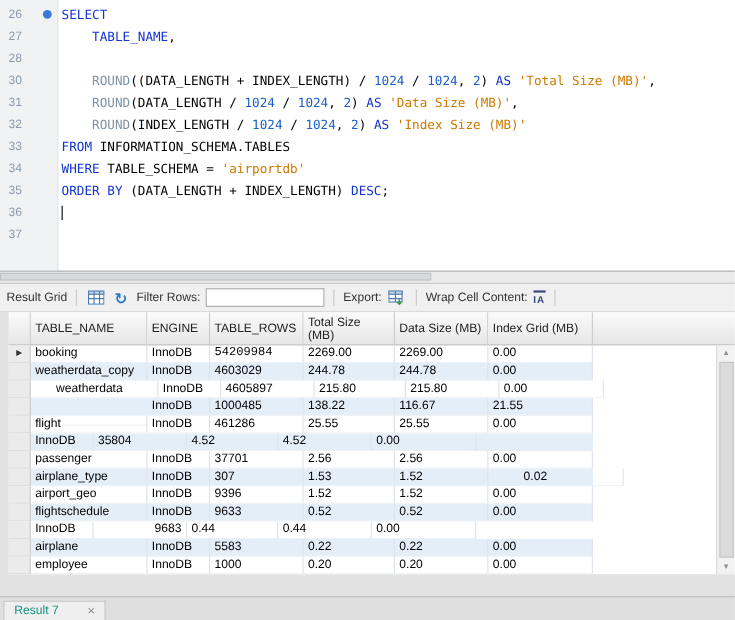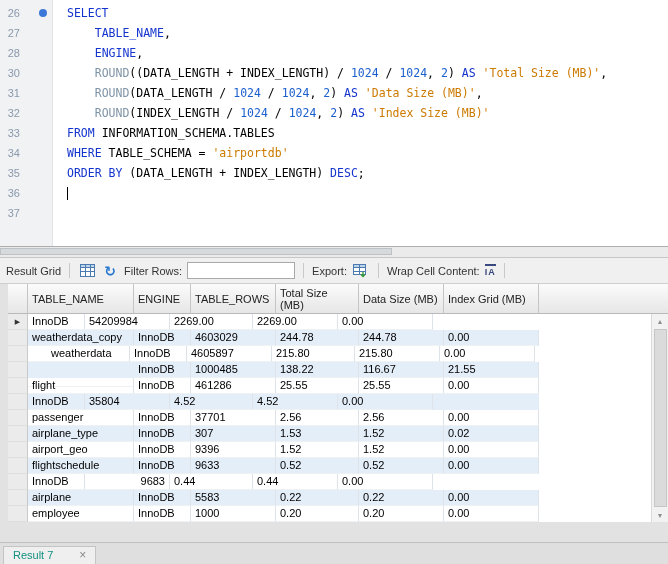--- a/index.html
+++ b/index.html
@@ -12,21 +12,21 @@
   .gutter-bg{position:absolute;left:0;top:0;bottom:0;width:52px;background:#F1F2F4;
              border-right:1px solid #E2E4E7;}
   .ed-lines{position:relative;padding-top:3px;}
   .ed-line{height:20px;line-height:20px;display:flex;white-space:pre;
            font-family:"DejaVu Sans Mono","Liberation Mono",monospace;font-size:11.5px;color:#000;}
   .gut{width:52px;flex:0 0 52px;display:flex;gap:15px;}
   .lnum{width:28px;text-align:right;color:#8A99AB;font-size:11px;
         font-family:"Liberation Sans",sans-serif;}
   .mark{width:24px;display:flex;align-items:center;justify-content:center;}
   .dot{width:8px;height:8px;border-radius:4px;background:#3B78D8;display:block;}
-  .code{padding-left:15px;}
+  .code{padding-left:4px;}
   .kw{color:#1434CE;}
   .fn{color:#7E93A6;}
   .num{color:#1B5FCE;}
   .str{color:#CC7A00;}
   .caret{display:inline-block;width:1px;height:13px;background:#000;vertical-align:middle;}
 
   
   .splitter{height:12px;background:#EBEBEB;border-top:1px solid #ADADAD;
             border-bottom:1px solid #C6C6C6;position:relative;box-sizing:border-box;}
   .hthumb{position:absolute;left:0;top:1px;height:7px;width:392px;background:#D7DADD;
@@ -80,21 +80,21 @@
 </head>
 <body>
 
 <div class="app">
 
   <div class="editor">
     <div class="gutter-bg"></div>
     <div class="ed-lines">
         <div class="ed-line"><span class="gut"><span class="lnum">26</span><span class="mark"><i class="dot"></i></span></span><span class="code"><span class="kw">SELECT</span></span></div>
         <div class="ed-line"><span class="gut"><span class="lnum">27</span><span class="mark"></span></span><span class="code"><span>    </span><span class="kw">TABLE_NAME</span><span>,</span></span></div>
-        <div class="ed-line"><span class="gut"><span class="lnum">28</span><span class="mark"></span></span><span class="code"><span>    </span><span class="kw">ENGINE</span><span>,</span></span></div>
+        <div class="ed-line"><span class="gut"><span class="lnum">28</span><span class="mark"></span></span></div>
         <div class="ed-line"><span class="gut"><span class="lnum">30</span><span class="mark"></span></span><span class="code"><span>    </span><span class="fn">ROUND</span><span>((</span><span>DATA_LENGTH + INDEX_LENGTH</span><span>) / </span><span class="num">1024</span><span> / </span><span class="num">1024</span><span>, </span><span class="num">2</span><span>) </span><span class="kw">AS</span><span> </span><span class="str">'Total Size (MB)'</span><span>,</span></span></div>
         <div class="ed-line"><span class="gut"><span class="lnum">31</span><span class="mark"></span></span><span class="code"><span>    </span><span class="fn">ROUND</span><span>(</span><span>DATA_LENGTH</span><span> / </span><span class="num">1024</span><span> / </span><span class="num">1024</span><span>, </span><span class="num">2</span><span>) </span><span class="kw">AS</span><span> </span><span class="str">'Data Size (MB)'</span><span>,</span></span></div>
         <div class="ed-line"><span class="gut"><span class="lnum">32</span><span class="mark"></span></span><span class="code"><span>    </span><span class="fn">ROUND</span><span>(</span><span>INDEX_LENGTH</span><span> / </span><span class="num">1024</span><span> / </span><span class="num">1024</span><span>, </span><span class="num">2</span><span>) </span><span class="kw">AS</span><span> </span><span class="str">'Index Size (MB)'</span></span></div>
         <div class="ed-line"><span class="gut"><span class="lnum">33</span><span class="mark"></span></span><span class="code"><span class="kw">FROM</span><span> INFORMATION_SCHEMA.TABLES</span></span></div>
         <div class="ed-line"><span class="gut"><span class="lnum">34</span><span class="mark"></span></span><span class="code"><span class="kw">WHERE</span><span> TABLE_SCHEMA = </span><span class="str">'airportdb'</span></span></div>
         <div class="ed-line"><span class="gut"><span class="lnum">35</span><span class="mark"></span></span><span class="code"><span class="kw">ORDER BY</span><span> (DATA_LENGTH + INDEX_LENGTH) </span><span class="kw">DESC</span><span>;</span></span></div>
         <div class="ed-line"><span class="gut"><span class="lnum">36</span><span class="mark"></span></span><span class="code"><span class="caret"></span></span></div>
         <div class="ed-line"><span class="gut"><span class="lnum">37</span><span class="mark"></span></span><span class="code"></span></div>
       </div>
   </div>
@@ -157,38 +157,39 @@
             </div>
             <div class="hcell" style="width: 95px;">
               <span>Index Grid (MB)</span>
             </div>
           </div>
         <div class="hfill"></div>
       </div>
       <div class="grid-body">
           <div class="grow">
             <div class="rowhdr">▶</div>
-            <div class="gcell" style="width: 57px;">InnoDB</div>
-            <div class="gcell" style="width: 85px;">54209984</div>
+            <div class="gcell" style="width: 106px;">booking</div>
+            <div class="gcell" style="width: 57px;">InnoDB</div>
+            <div class="gcell" style="width: 85px; font-family: Liberation Mono, monospace;">54209984</div>
             <div class="gcell" style="width: 83px;">2269.00</div>
             <div class="gcell" style="width: 85px;">2269.00</div>
             <div class="gcell" style="width: 95px;">0.00</div>
           </div>
           <div class="grow alt">
             <div class="rowhdr"></div>
             <div class="gcell" style="width: 106px;">weatherdata_copy</div>
             <div class="gcell" style="width: 57px;">InnoDB</div>
             <div class="gcell" style="width: 85px;">4603029</div>
             <div class="gcell" style="width: 83px;">244.78</div>
             <div class="gcell" style="width: 85px;">244.78</div>
             <div class="gcell" style="width: 95px;">0.00</div>
           </div>
           <div class="grow">
             <div class="rowhdr"></div>
-            <div class="gcell" style="width: 102px; padding-left: 23px;">weatherdata</div>
+            <div class="gcell" style="width: 116px; padding-left: 23px;">weatherdata</div>
             <div class="gcell" style="width: 57px;">InnoDB</div>
             <div class="gcell" style="width: 85px;">4605897</div>
             <div class="gcell" style="width: 83px;">215.80</div>
             <div class="gcell" style="width: 85px;">215.80</div>
             <div class="gcell" style="width: 95px;">0.00</div>
           </div>
           <div class="grow alt">
             <div class="rowhdr"></div>
             <div class="gcell" style="width: 106px; margin-top: 24px;">flight_log</div>
             <div class="gcell" style="width: 57px;">InnoDB</div>
@@ -223,21 +224,21 @@
             <div class="gcell" style="width: 85px;">2.56</div>
             <div class="gcell" style="width: 95px;">0.00</div>
           </div>
           <div class="grow alt">
             <div class="rowhdr"></div>
             <div class="gcell" style="width: 106px;">airplane_type</div>
             <div class="gcell" style="width: 57px;">InnoDB</div>
             <div class="gcell" style="width: 85px;">307</div>
             <div class="gcell" style="width: 83px;">1.53</div>
             <div class="gcell" style="width: 85px;">1.52</div>
-            <div class="gcell" style="width: 95px;">0.02</div>
+            <div class="gcell" style="width: 95px; margin-left: 28px;">0.02</div>
           </div>
           <div class="grow">
             <div class="rowhdr"></div>
             <div class="gcell" style="width: 106px;">airport_geo</div>
             <div class="gcell" style="width: 57px;">InnoDB</div>
             <div class="gcell" style="width: 85px;">9396</div>
             <div class="gcell" style="width: 83px;">1.52</div>
             <div class="gcell" style="width: 85px;">1.52</div>
             <div class="gcell" style="width: 95px;">0.00</div>
           </div>

